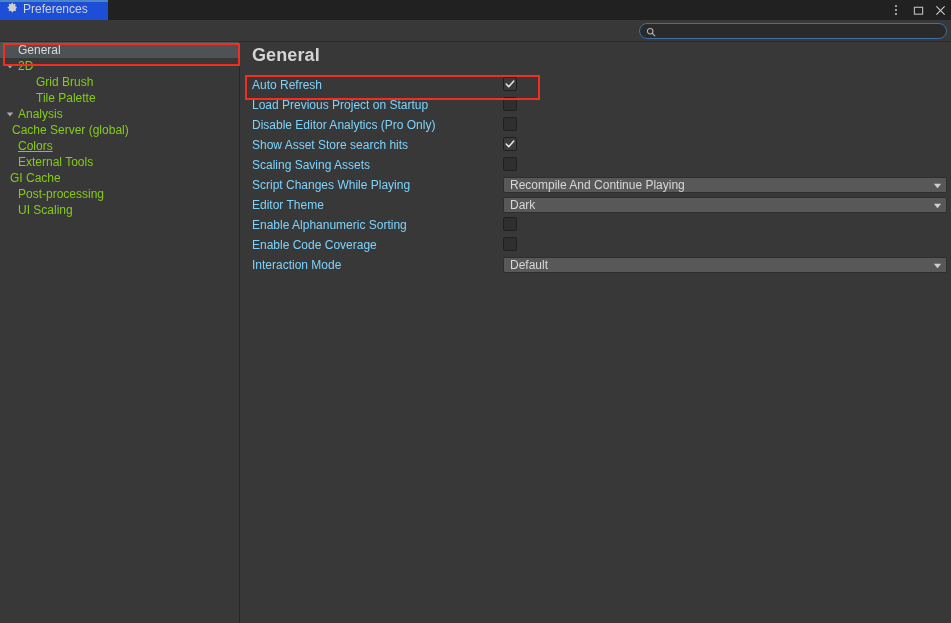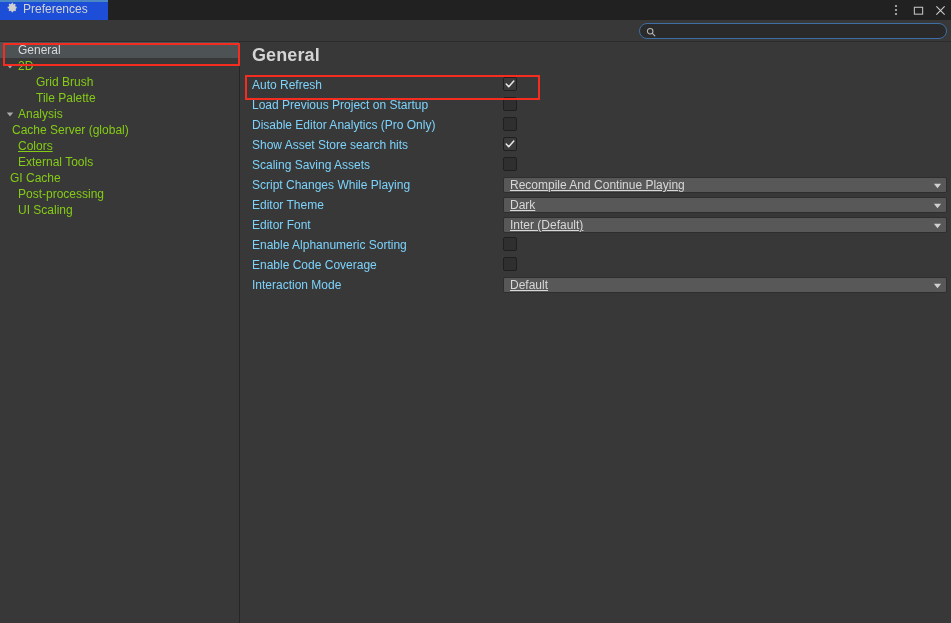--- a/index.html
+++ b/index.html
@@ -211,21 +211,21 @@
     background: #585858;
     border: 1px solid #2e2e2e;
     border-radius: 2px;
     display: flex;
     align-items: center;
     padding: 0 4px 0 6px;
     color: #d7d7d7;
     font-size: 12px;
     white-space: nowrap;
   }
-  .dd .ddval { flex: 1 1 auto; overflow: hidden; text-decoration: underline; }
+  .dd .ddval { flex: 1 1 auto; overflow: hidden; }
   .dd .ddarrow { flex: 0 0 auto; width: 10px; height: 10px; display: flex; align-items: center; justify-content: center; }
 
   
   .annot {
     position: absolute;
     border: 2px solid #f52d20;
     box-sizing: border-box;
     pointer-events: none;
     background: transparent;
   }
@@ -376,31 +376,20 @@
           <span class="dd">
             <span class="ddval">Dark</span>
             <span class="ddarrow">
               <svg width="9" height="9" viewBox="0 0 10 10">
                 <path d="M1 3 L9 3 L5 8 Z" fill="#d0d0d0"></path>
               </svg>
             </span>
           </span>
         </div>
         <div class="row">
-          <span class="rlabel">Editor Font</span>
-          <span class="dd">
-            <span class="ddval">Inter (Default)</span>
-            <span class="ddarrow">
-              <svg width="9" height="9" viewBox="0 0 10 10">
-                <path d="M1 3 L9 3 L5 8 Z" fill="#d0d0d0"></path>
-              </svg>
-            </span>
-          </span>
-        </div>
-        <div class="row">
           <span class="rlabel">Enable Alphanumeric Sorting</span>
           <span class="cb"></span>
         </div>
         <div class="row">
           <span class="rlabel">Enable Code Coverage</span>
           <span class="cb"></span>
         </div>
         <div class="row">
           <span class="rlabel">Interaction Mode</span>
           <span class="dd">

